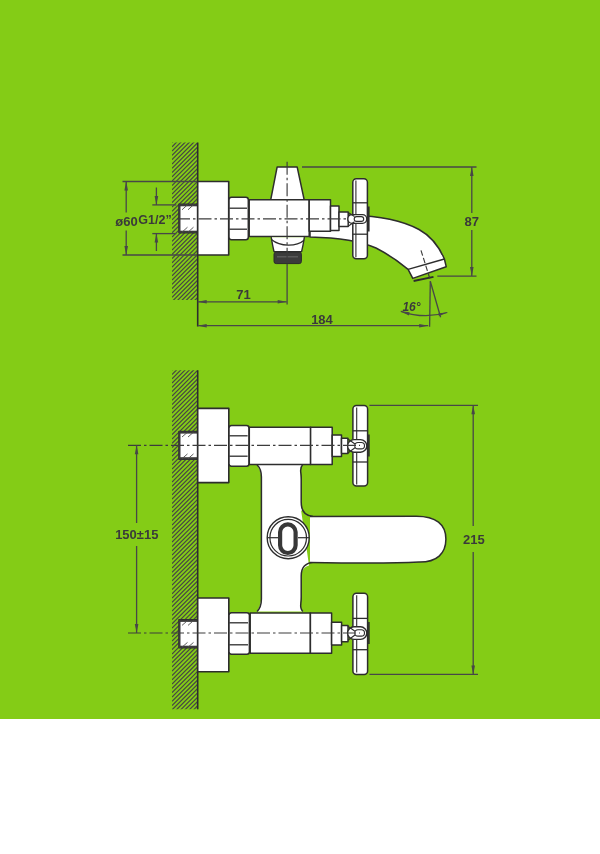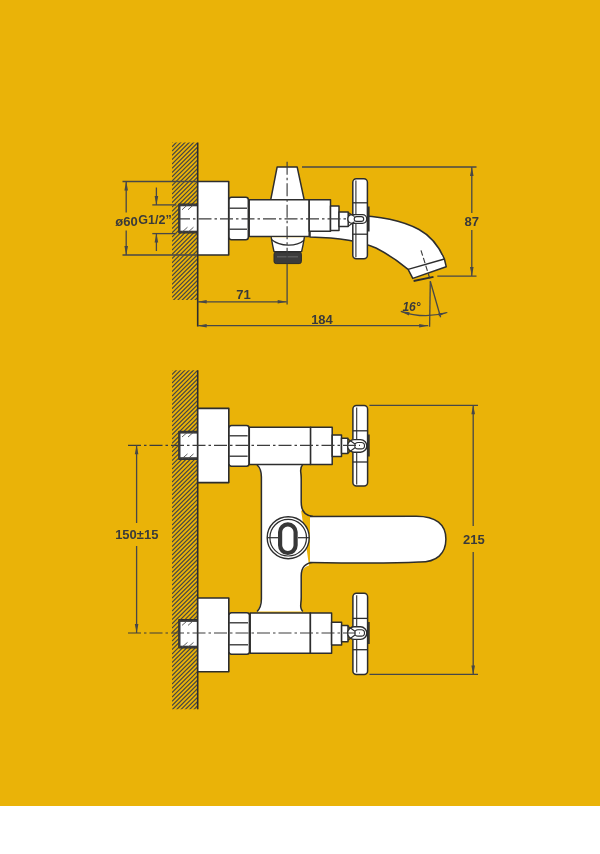--- a/index.html
+++ b/index.html
@@ -1,16 +1,16 @@
 <!DOCTYPE html>
 <html><head>
 <meta charset="utf-8">
 <style>
   html,body{margin:0;padding:0;background:#ffffff;}
-  .wrap{width:600px;height:806px;position:relative;background:#eab308;}
+  .wrap{width:600px;height:719px;position:relative;background:#84cc16;}
   svg{display:block; filter: blur(0.5px);}
   text{font-family:"Liberation Sans", sans-serif; fill:#3a3a3a; font-weight:bold;}
 </style>
 </head>
 <body>
 <div class="wrap">
 <svg width="600" height="854" viewBox="0 0 600 854" xmlns="http://www.w3.org/2000/svg">
 <defs>
   <clipPath id="hb1">
           <rect x="172" y="142.5" width="25.7" height="157.5"></rect>

